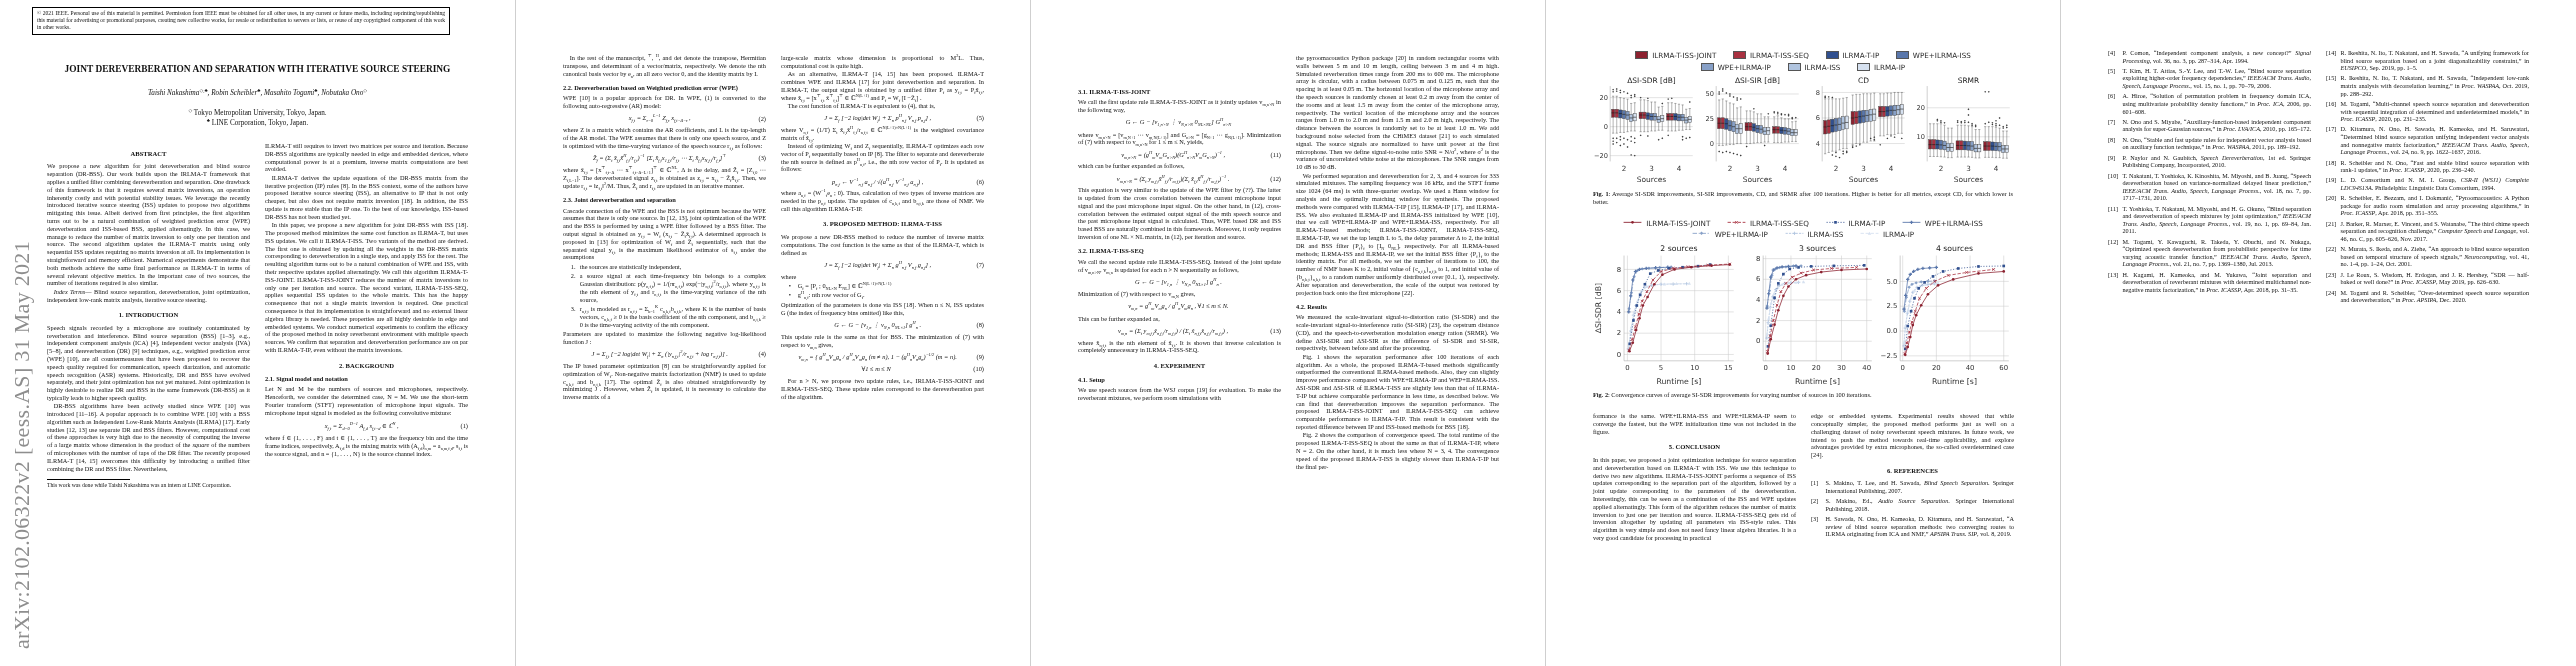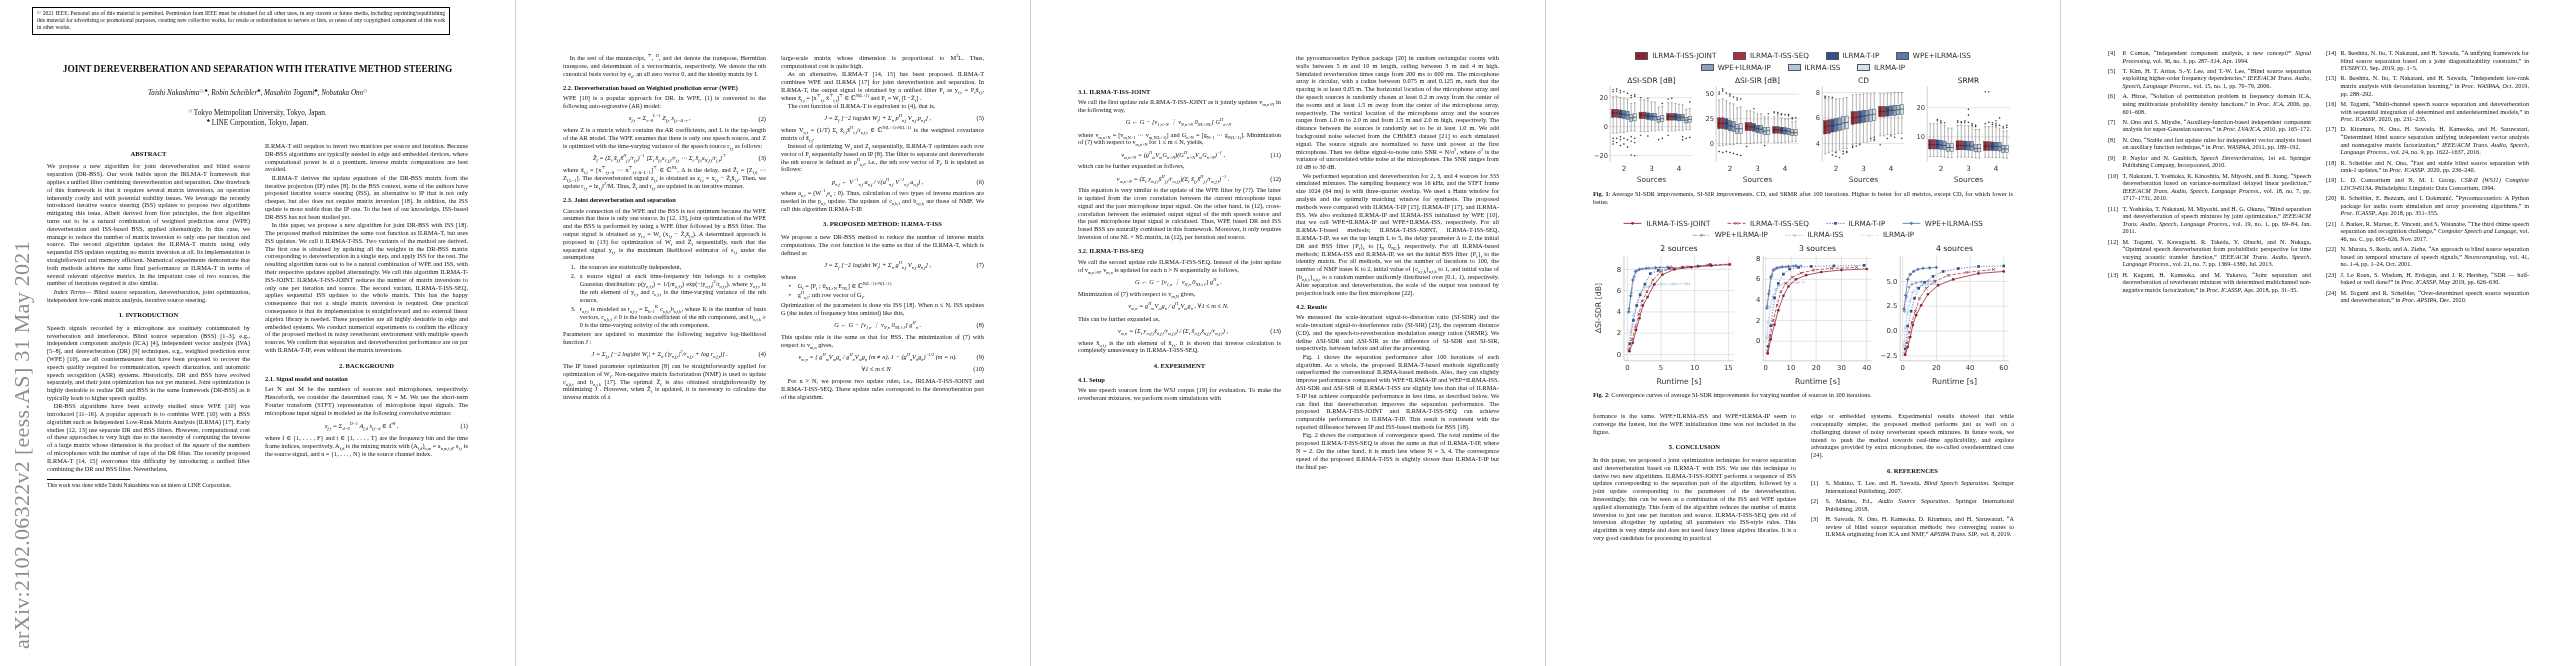--- a/index.html
+++ b/index.html
@@ -41,34 +41,34 @@
   .ref{display:flex;font-size:6.2px;line-height:1.22;margin-bottom:2.8px;}
   .ref-n{flex:none;width:14.5px;}
   .ref-x{flex:1;text-align:justify;}
   .cap{font-size:6.3px;line-height:1.25;text-align:justify;margin:2.2px 0 13.3px;}
   sub,sup{font-size:68%;line-height:0;}
 
   
   .figure{margin:1.1px 0 1.1px;font-family:"DejaVu Sans","Liberation Sans",sans-serif;color:#2b2b2b;}
   .legend{margin:3.3px 0 4.4px;}
   .legend-row{display:flex;justify-content:center;gap:16.7px;margin-bottom:2.8px;}
-  .legend-item{display:flex;align-items:center;gap:3.9px;font-size:7.2px;white-space:nowrap;}
+  .legend-item{display:flex;align-items:flex-start;gap:3.9px;font-size:7.2px;white-space:nowrap;}
   .swatch{display:inline-block;width:11px;height:5.6px;border:0.6px solid #555;}
   .fig-row{display:flex;justify-content:center;align-items:flex-end;gap:3.3px;}
   svg text{font-family:"DejaVu Sans","Liberation Sans",sans-serif;}
 </style>
 </head>
 <body>
 
 <div class="strip">
 
   <section class="page">
     <div class="copyright">© 2021 IEEE. Personal use of this material is permitted. Permission from IEEE must be obtained for all other uses, in any current or future media, including reprinting/republishing this material for advertising or promotional purposes, creating new collective works, for resale or redistribution to servers or lists, or reuse of any copyrighted component of this work in other works.</div>
     <div class="arxiv">arXiv:2102.06322v2  [eess.AS]  31 May 2021</div>
-    <h1 class="title">JOINT DEREVERBERATION AND SEPARATION WITH ITERATIVE METHOD STEERING</h1>
+    <h1 class="title">JOINT DEREVERBERATION AND SEPARATION WITH ITERATIVE SOURCE STEERING</h1>
     <div class="authors">Taishi Nakashima<sup>◇,♣</sup>, Robin Scheibler<sup>♣</sup>, Masahito Togami<sup>♣</sup>, Nobutaka Ono<sup>◇</sup></div>
     <div class="affil affil1"><sup>◇</sup> Tokyo Metropolitan University, Tokyo, Japan.</div>
     <div class="affil affil2"><sup>♣</sup> LINE Corporation, Tokyo, Japan.</div>
     <div class="content c1">
       <div class="cols">
         <div class="col">
             <div class="h1">ABSTRACT</div>
             <div class="p">We propose a new algorithm for joint dereverberation and blind source separation (DR-BSS). Our work builds upon the IRLMA-T framework that applies a unified filter combining dereverberation and separation. One drawback of this framework is that it requires several matrix inversions, an operation inherently costly and with potential stability issues. We leverage the recently introduced iterative source steering (ISS) updates to propose two algorithms mitigating this issue. Albeit derived from first principles, the first algorithm turns out to be a natural combination of weighted prediction error (WPE) dereverberation and ISS-based BSS, applied alternatingly. In this case, we manage to reduce the number of matrix inversion to only one per iteration and source. The second algorithm updates the ILRMA-T matrix using only sequential ISS updates requiring no matrix inversion at all. Its implementation is straightforward and memory efficient. Numerical experiments demonstrate that both methods achieve the same final performance as ILRMA-T in terms of several relevant objective metrics. In the important case of two sources, the number of iterations required is also similar.</div>
             <div class="p ind"><i>Index Terms</i>— Blind source separation, dereverberation, joint optimization, independent low-rank matrix analysis, iterative source steering.</div>
             <div class="h1">1.  INTRODUCTION</div>

